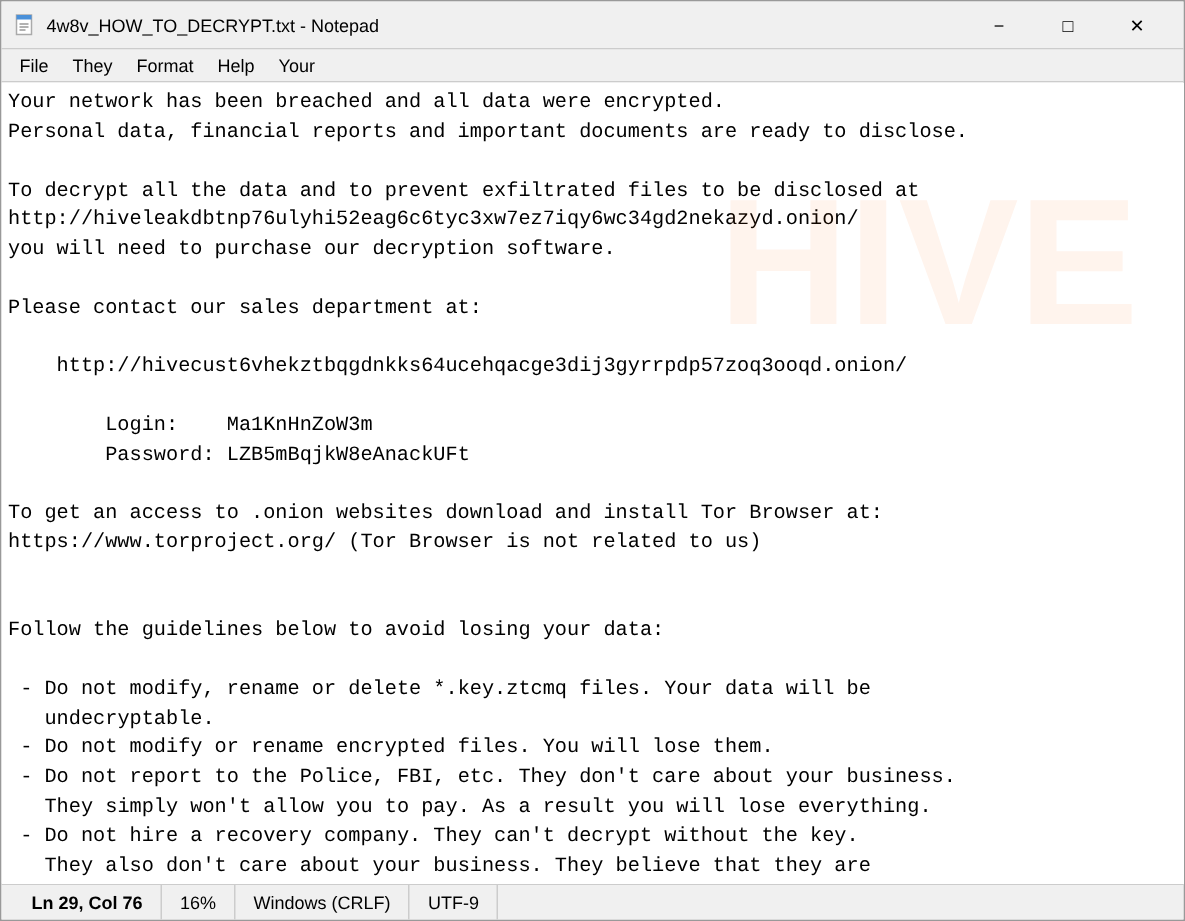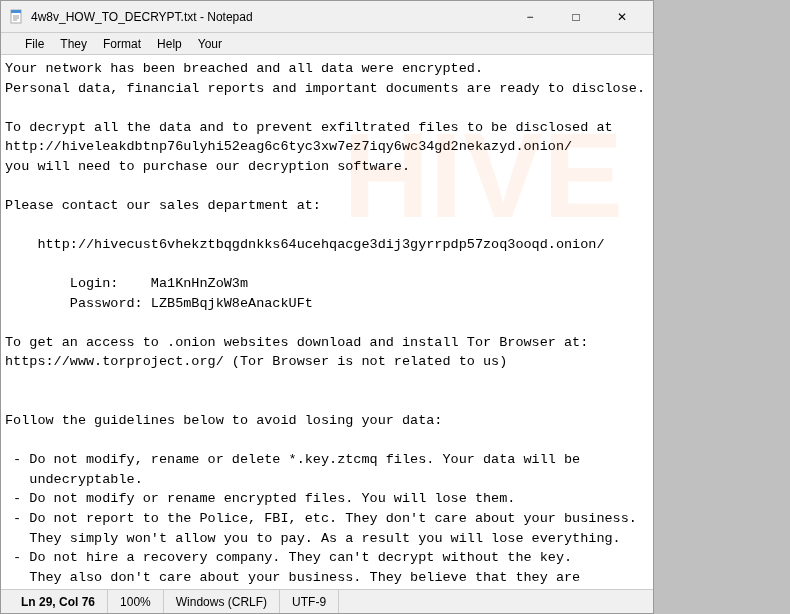--- a/index.html
+++ b/index.html
@@ -12,21 +12,21 @@
       font-family: 'Segoe UI', sans-serif;
       background: #c0c0c0;
       width: 790px;
       height: 614px;
       overflow: hidden;
       display: flex;
       flex-direction: column;
     }
 
     .window {
-      width: 654px;
+      width: 790px;
       height: 614px;
       display: flex;
       flex-direction: column;
       border: 1px solid #999;
       background: #f0f0f0;
     }
 
     
     .titlebar {
       background: #f0f0f0;
@@ -68,21 +68,21 @@
       font-size: 12px;
       color: #000;
     }
 
     
     .menubar {
       background: #f0f0f0;
       height: 22px;
       display: flex;
       align-items: center;
-      padding: 0 16px;
+      padding: 0 4px;
       border-bottom: 1px solid #ccc;
       flex-shrink: 0;
     }
 
     .menu-item {
       padding: 2px 8px;
       font-size: 12px;
       color: #000;
       cursor: pointer;
     }
@@ -264,17 +264,17 @@
  - Do not report to the Police, FBI, etc. They don't care about your business.
    They simply won't allow you to pay. As a result you will lose everything.
  - Do not hire a recovery company. They can't decrypt without the key.
    They also don't care about your business. They believe that they are
    good negotiators, but it is not. They usually fail. So speak for yourself.
  - Do not reject to purchase. Exfiltrated files will be publicly disclosed.</textarea>
   </div>
 
   <div class="statusbar">
     <span class="statusbar-item">Ln 29, Col 76</span>
-    <span class="statusbar-item">100%</span>
+    <span class="statusbar-item">16%</span>
     <span class="statusbar-item">Windows (CRLF)</span>
     <span class="statusbar-item">UTF-9</span>
   </div>
 </div>
 
 </body></html>

